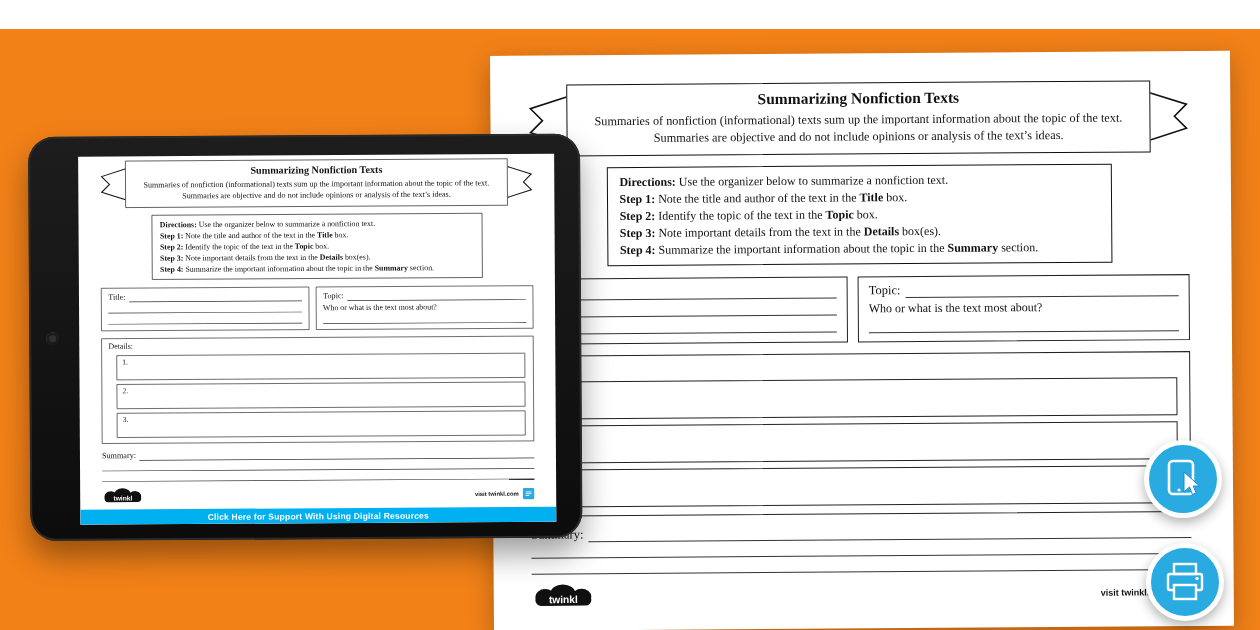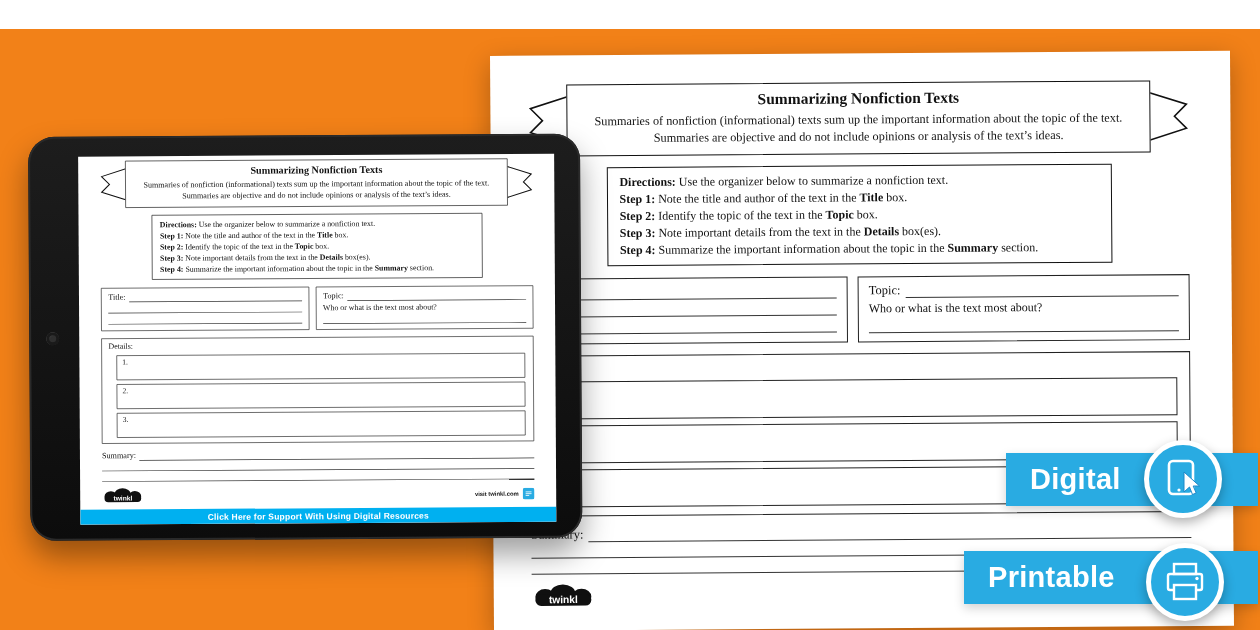--- a/index.html
+++ b/index.html
@@ -266,34 +266,28 @@
         </svg>
       </div>
     </div>
 
   </div>
 </div>
       <div class="support-bar">Click Here for Support With Using Digital Resources</div>
     </div>
   </div>
 
-  <div class="badge badge-digital">
-    <span>Digital</span>
-  </div>
   <div class="circle circle-digital">
     <svg viewBox="0 0 46 46" width="46" height="46">
       <rect x="9" y="5" width="24" height="33" rx="4" fill="none" stroke="#fff" stroke-width="2.6"></rect>
       <circle cx="19" cy="34" r="1.6" fill="#fff"></circle>
       <polygon points="24,16 24,36 29.5,31 32.5,38.5 36.2,37 33.2,30 39.5,30" fill="#fff" stroke="#1c89c9" stroke-width="1"></polygon>
     </svg>
   </div>
 
-  <div class="badge badge-printable">
-    <span>Printable</span>
-  </div>
   <div class="circle circle-printable">
     <svg viewBox="0 0 46 46" width="46" height="46">
       <rect x="12" y="5" width="22" height="10" fill="none" stroke="#fff" stroke-width="2.4"></rect>
       <rect x="6" y="15" width="34" height="16" rx="2" fill="none" stroke="#fff" stroke-width="2.4"></rect>
       <circle cx="35" cy="19.5" r="1.7" fill="#fff"></circle>
       <rect x="12" y="26" width="22" height="14" style="fill:var(--twinkl-blue,#29abe2)" stroke="#fff" stroke-width="2.4"></rect>
     </svg>
   </div>
 </div>
 

